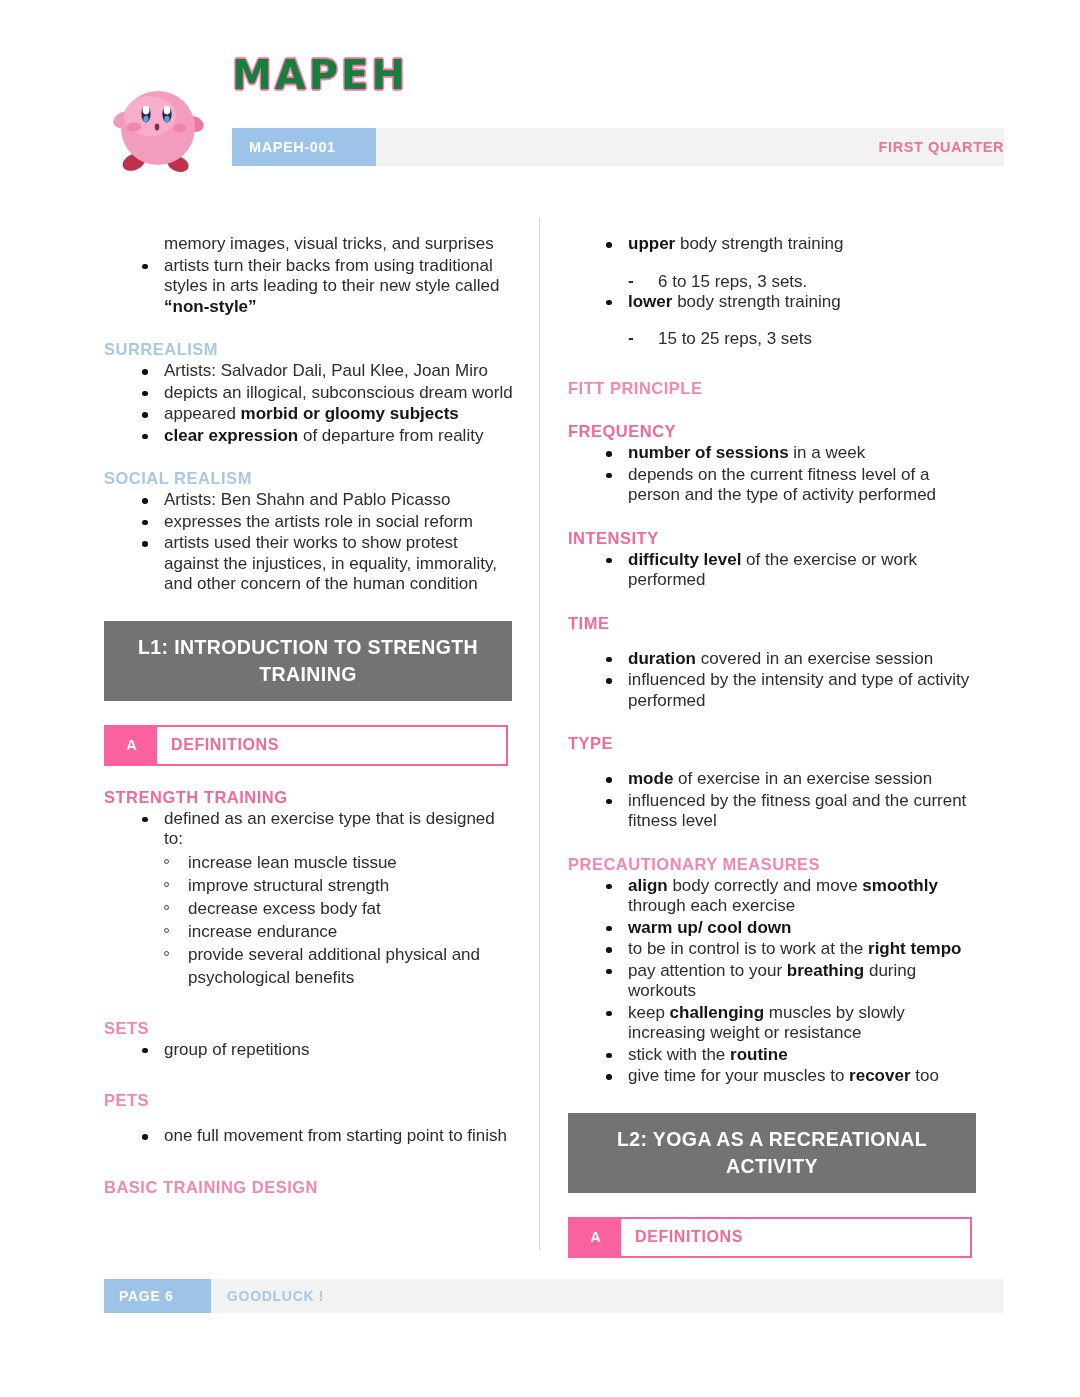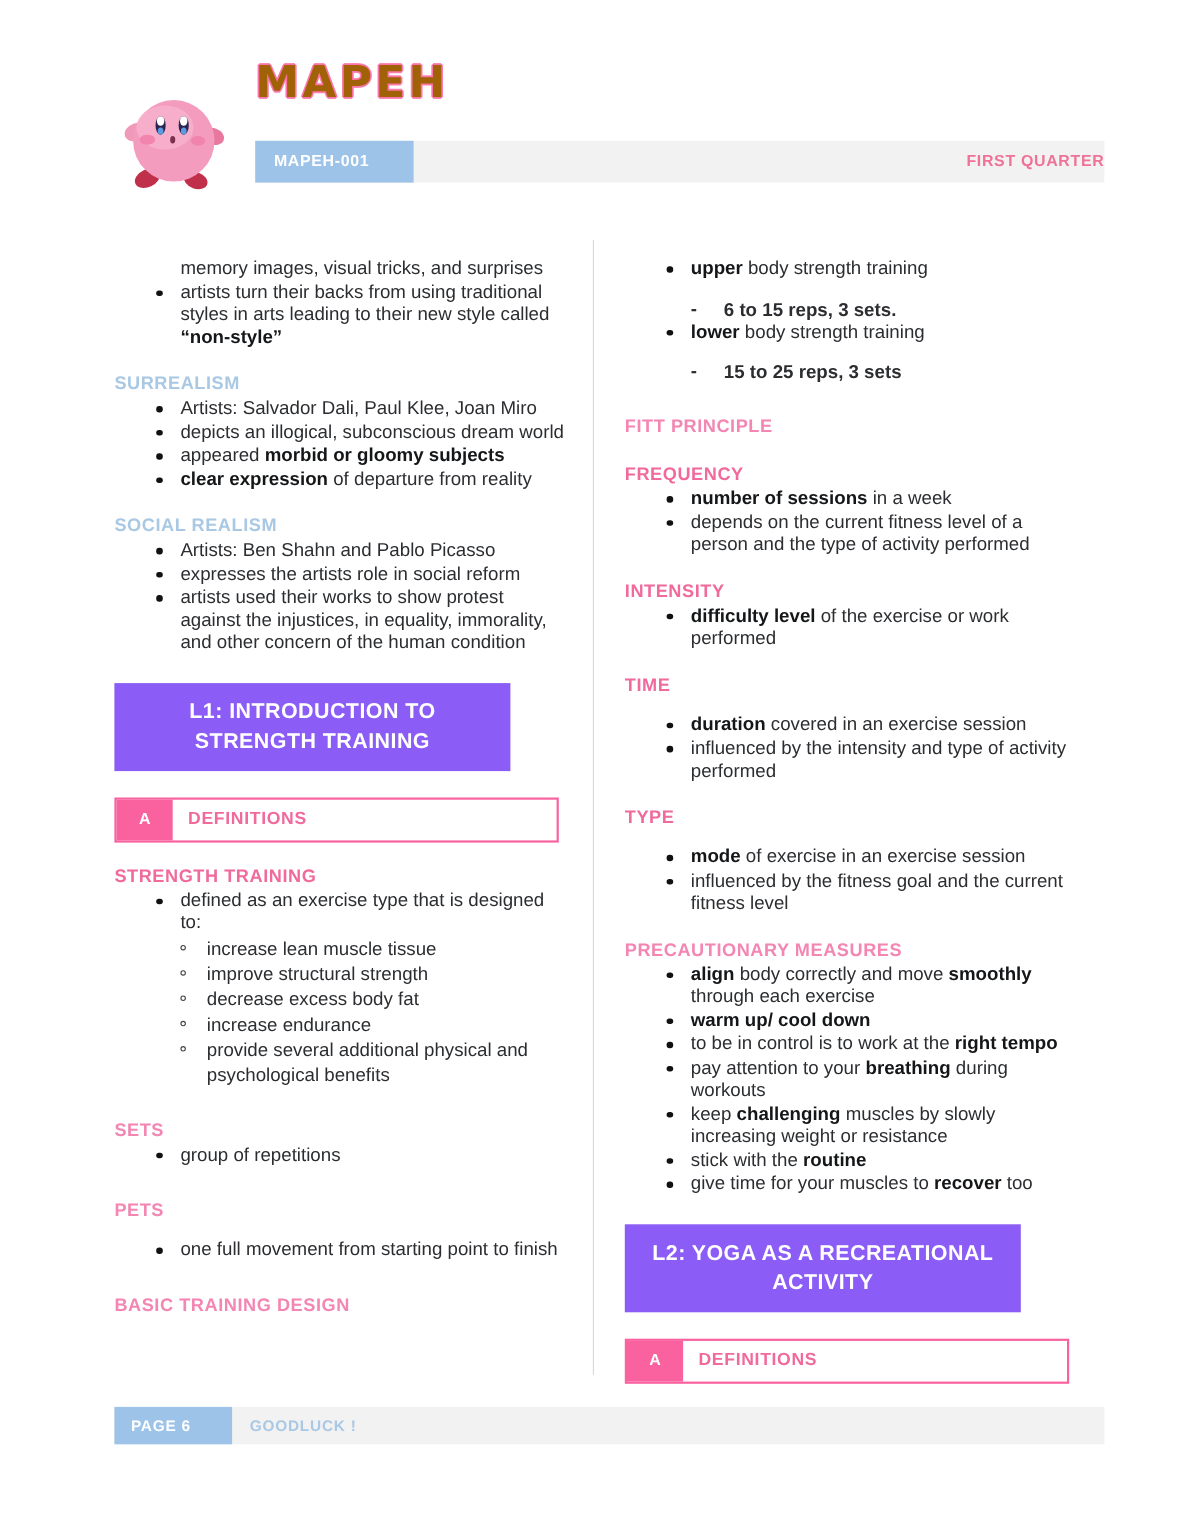--- a/index.html
+++ b/index.html
@@ -28,21 +28,21 @@
     width: 104px;
     height: 98px;
   }
   .doc-title {
     position: absolute;
     left: 232px;
     top: 52px;
     font-size: 40px;
     font-weight: 700;
     letter-spacing: 3px;
-    color: #a16207;
+    color: #15803d;
     font-family: "DejaVu Sans", sans-serif;
     text-shadow:
       0 0 1px #FB74A8, 0.8px 0.8px 0 #FB74A8, -0.8px 0.8px 0 #FB74A8,
       0.8px -0.8px 0 #FB74A8, -0.8px -0.8px 0 #FB74A8, 1.6px 0 0 #fc8ab6,
       -1.6px 0 0 #fc8ab6, 0 1.6px 0 #fc8ab6, 0 -1.6px 0 #fc8ab6;
   }
   .header-bar {
     position: absolute;
     left: 232px;
     top: 128px;
@@ -174,40 +174,40 @@
   ul.dash {
     margin: 0;
     padding: 0 0 0 60px;
     list-style: none;
   }
   ul.dash > li {
     position: relative;
     font-size: 17px;
     line-height: 21px;
     color: #2b2d30;
-    font-weight: 700;
+    font-weight: 400;
     padding-left: 30px;
     margin-top: 16px;
   }
   ul.dash > li::before {
     content: "-";
     position: absolute;
     left: 0;
     top: -1px;
     color: #2b2d30;
     font-weight: 700;
   }
 
   .b { font-weight: 700; color: #141618; }
 
   
   .lesson-banner {
     margin: 26px 0 0 0;
-    width: 360px;
-    background: #8b5cf6;
+    width: 408px;
+    background: #737373;
     color: #ffffff;
     text-align: center;
     font-size: 19.5px;
     font-weight: 700;
     letter-spacing: 0.4px;
     line-height: 27px;
     padding: 13px 18px;
     box-sizing: border-box;
   }
 

